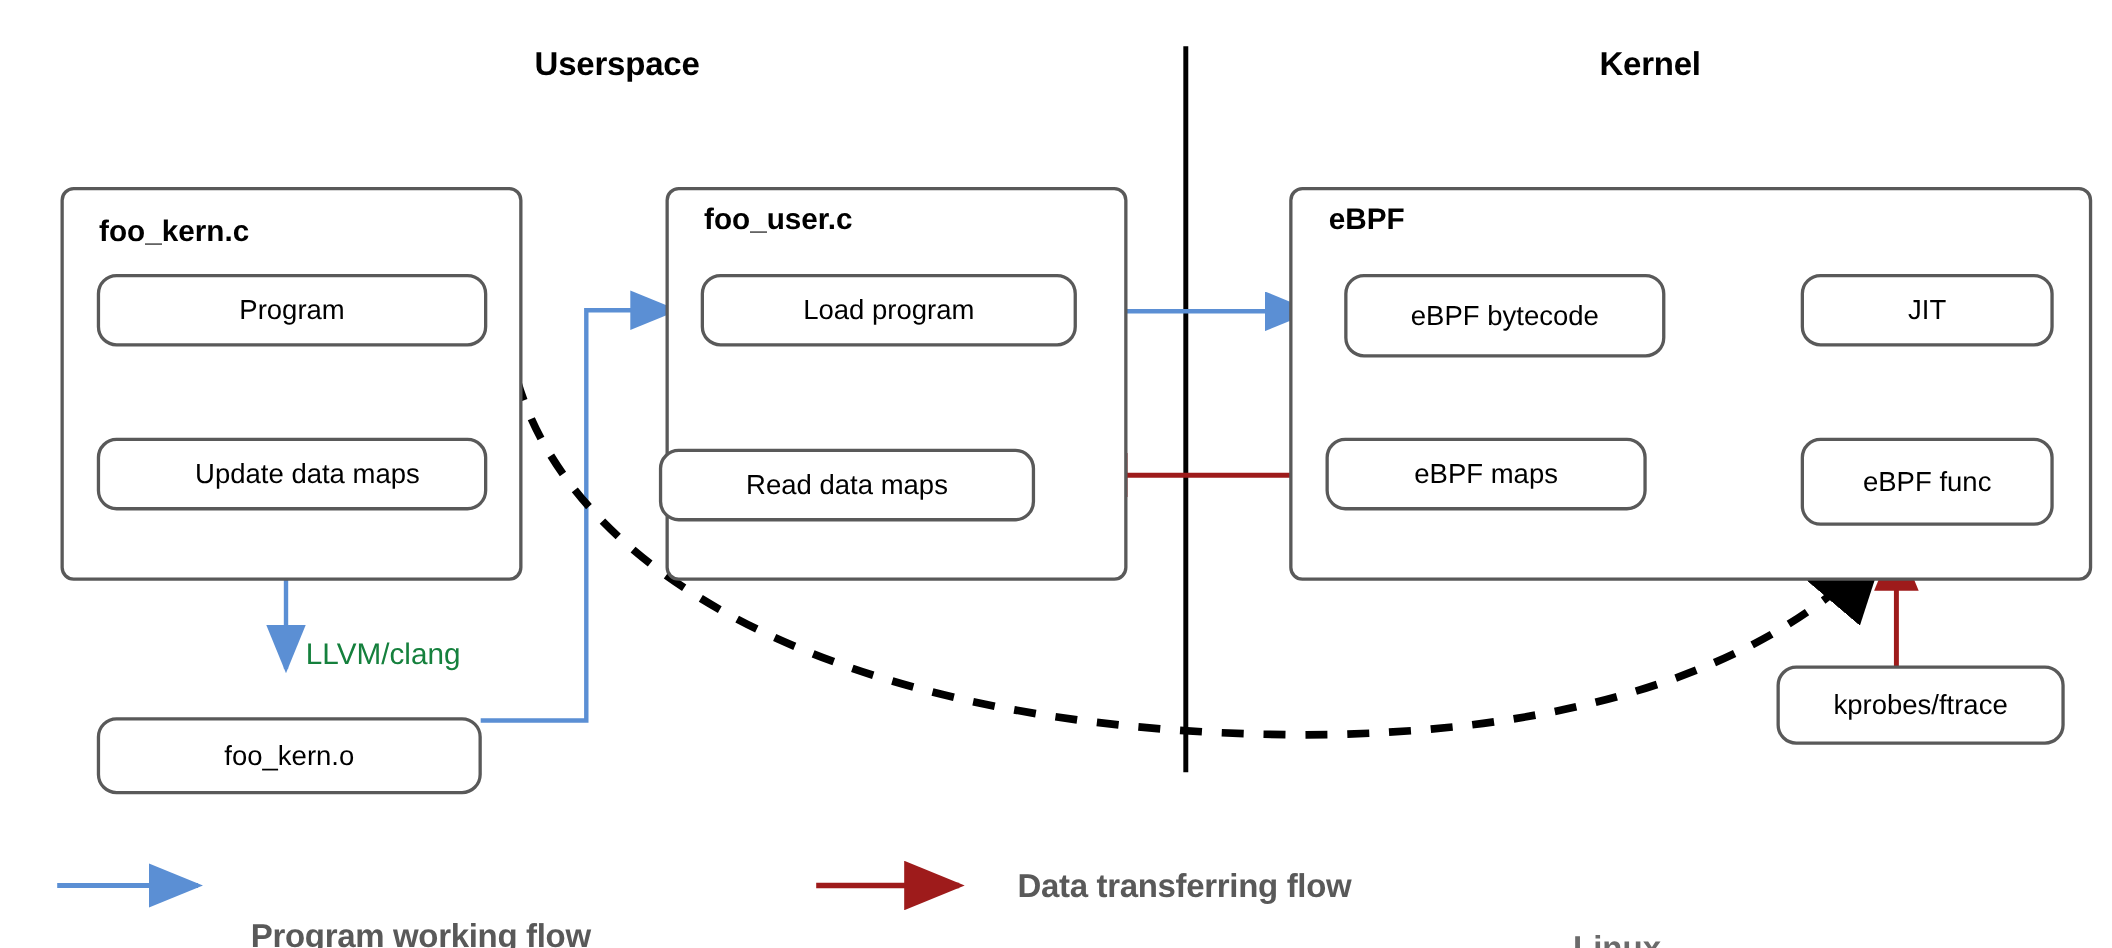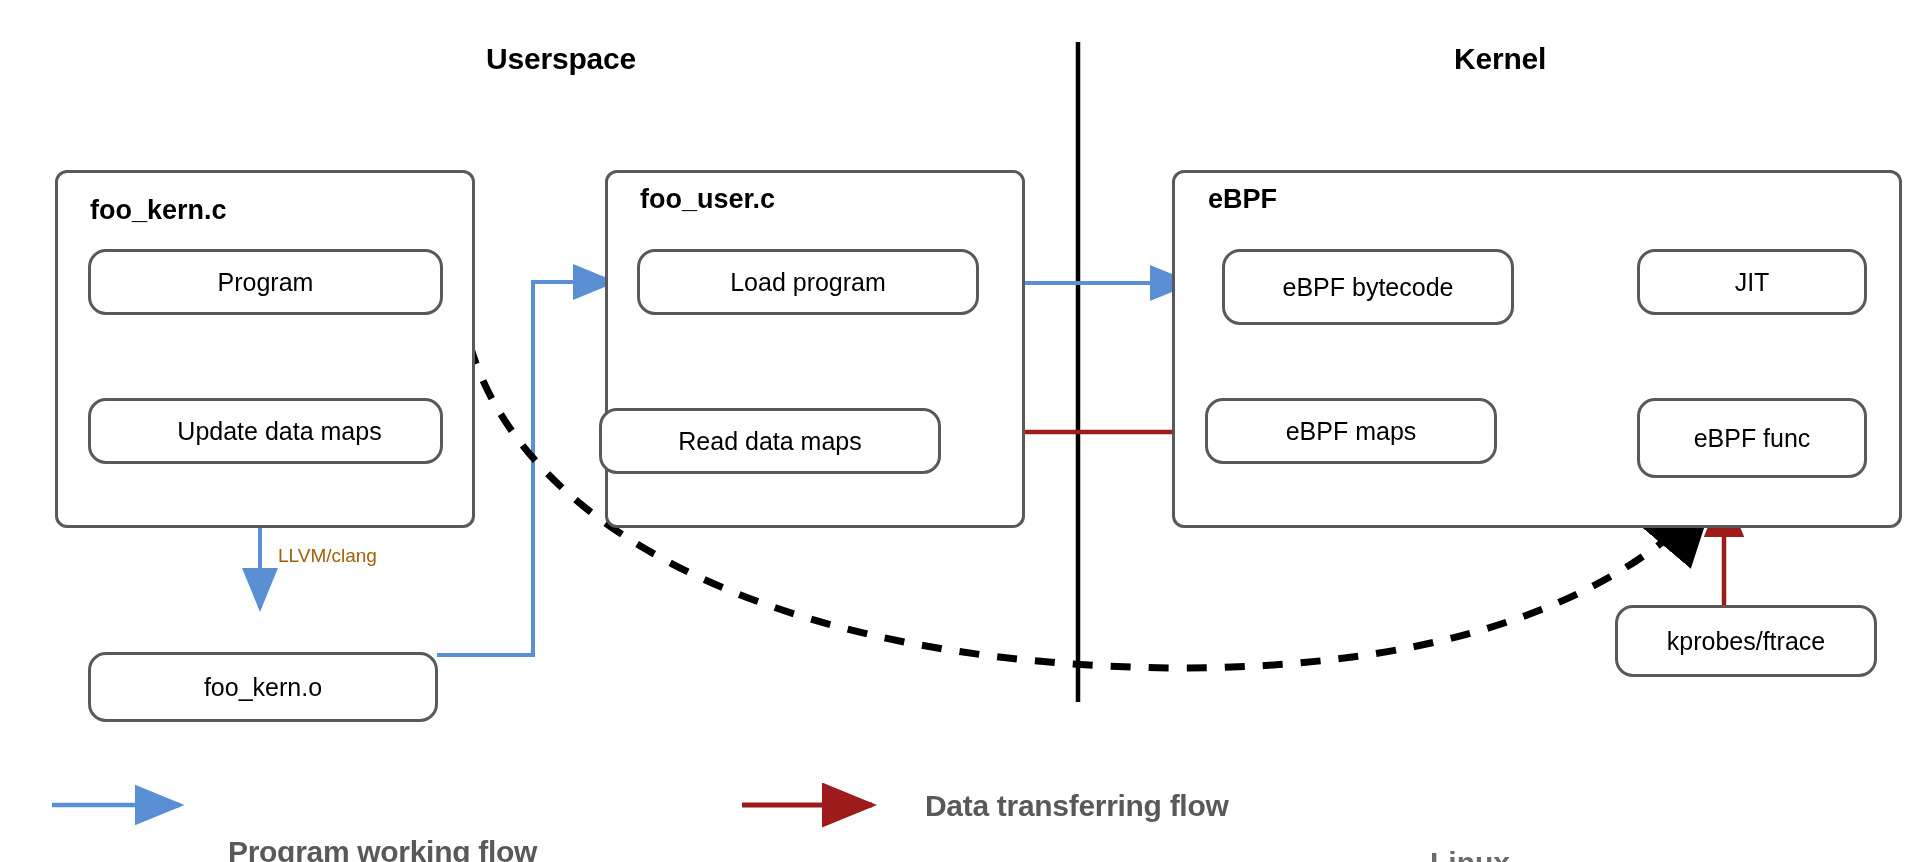--- a/index.html
+++ b/index.html
@@ -58,23 +58,24 @@
     box-sizing: border-box;
     display: flex;
     align-items: center;
     justify-content: center;
     font-size: 25px;
     color: #000000;
     white-space: nowrap;
   }
   .edge-label {
     position: absolute;
-    font-size: 19px;
-    color: #a16207;
+    font-size: 27px;
+    color: #15803d;
     white-space: nowrap;
+    margin-top: 35px;
   }
   .legend-text {
     position: absolute;
     font-weight: bold;
     font-size: 30px;
     color: #595959;
     white-space: nowrap;
     letter-spacing: -0.3px;
   }
   .watermark {

